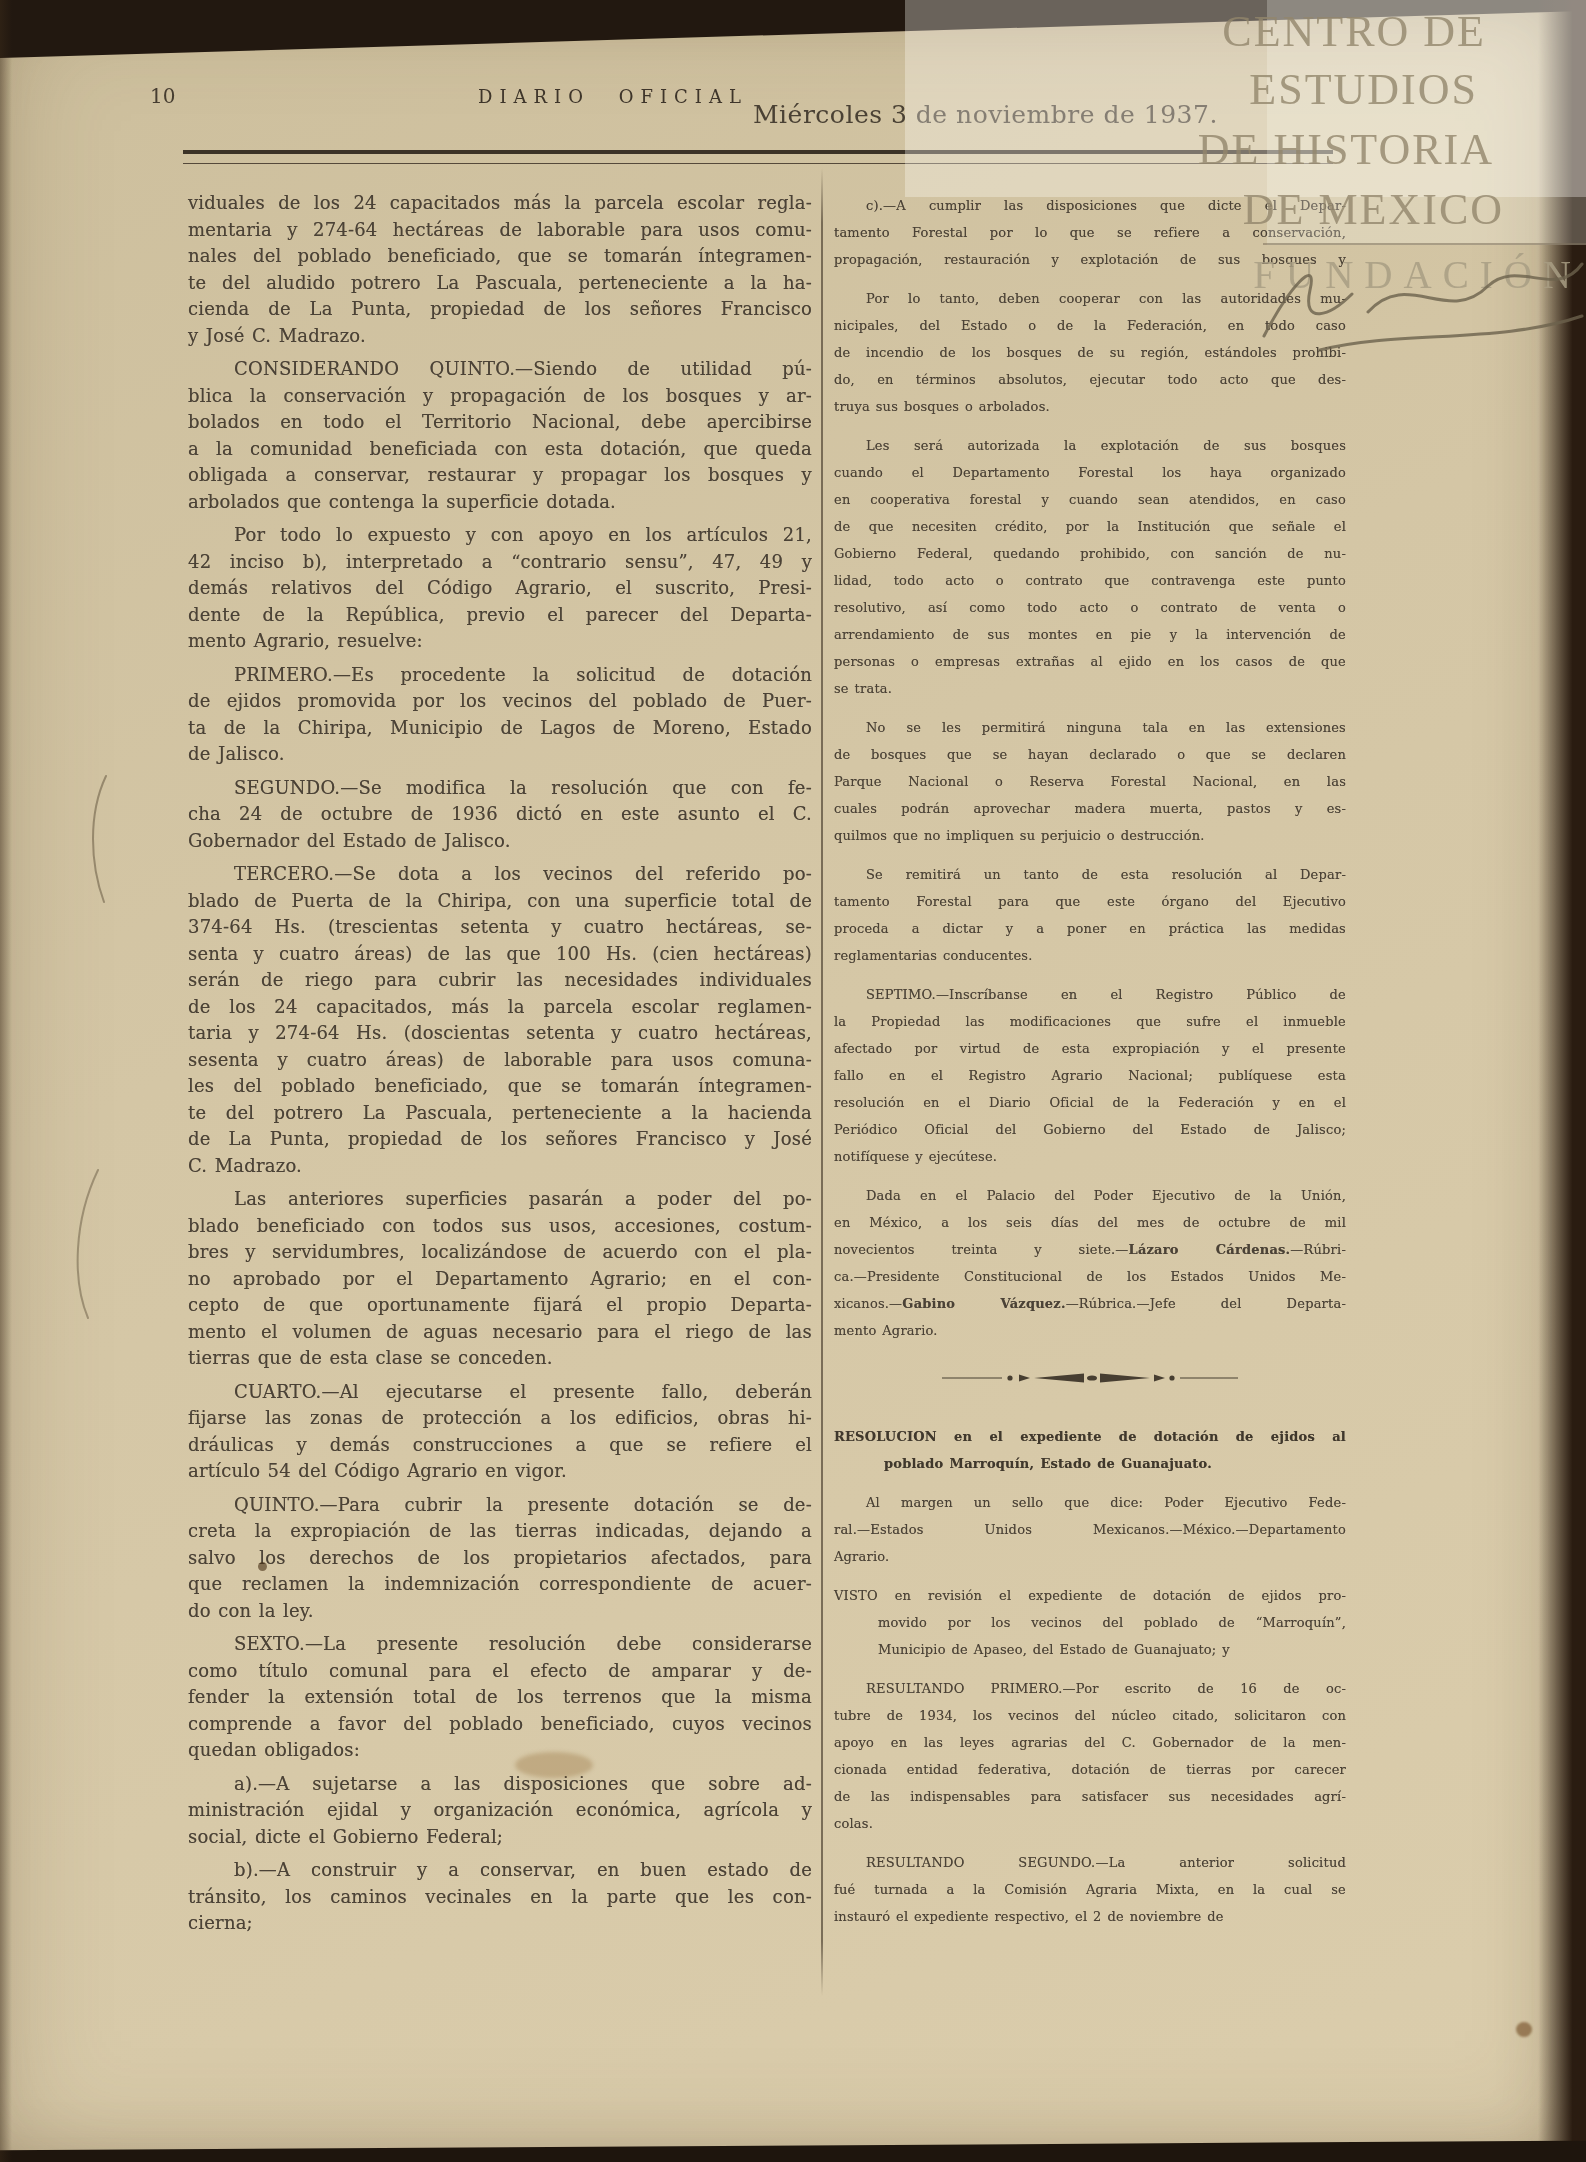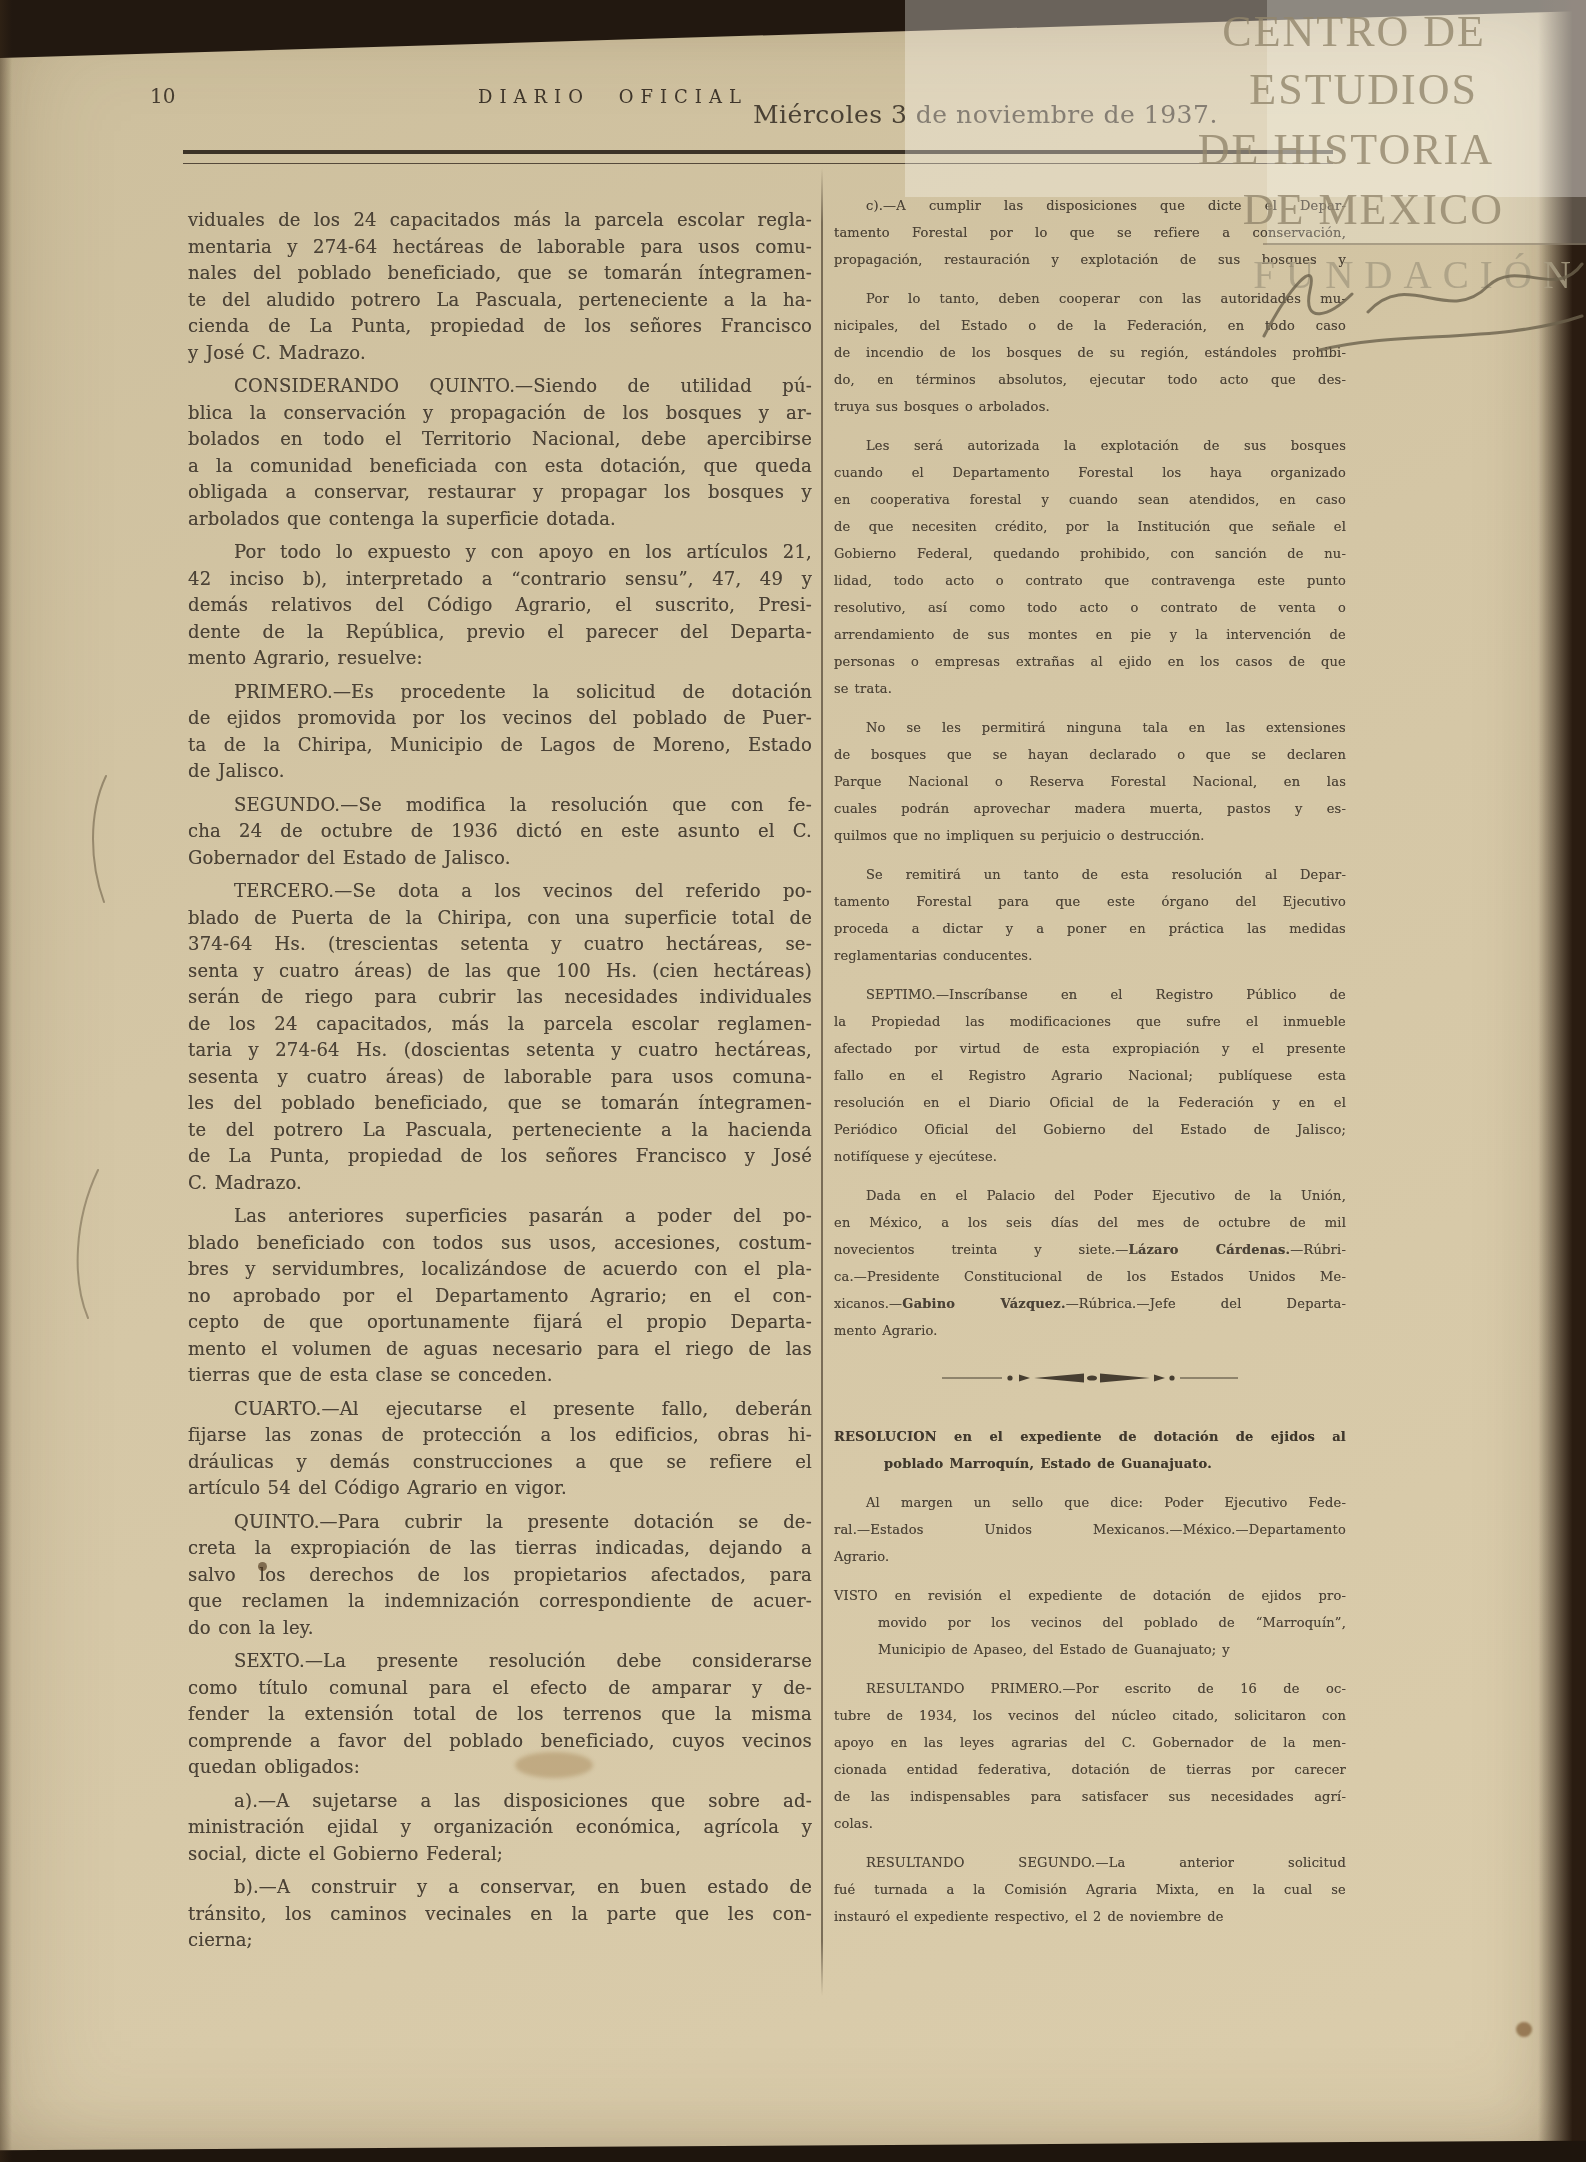--- a/index.html
+++ b/index.html
@@ -12,21 +12,21 @@
   .page-number{position:absolute;left:150px;top:84px;font-size:20px;font-weight:normal;color:#463d30;}
   .masthead{position:absolute;left:478px;top:86px;font-size:18px;font-weight:normal;
             letter-spacing:7px;word-spacing:16px;color:#3e352a;}
   .issue-date{position:absolute;left:753px;top:100px;font-size:25px;color:#4a4134;letter-spacing:.5px;}
   .header-rule{position:absolute;left:183px;top:150px;width:1150px;height:9px;
                border-top:4px solid #3c3327;border-bottom:1px solid #55493a;}
   
   .colrule{position:absolute;left:821px;top:168px;width:2px;height:1828px;
            background:linear-gradient(to bottom,rgba(90,78,60,.0),rgba(90,78,60,.75) 3%,rgba(90,78,60,.75) 97%,rgba(90,78,60,0));}
   .col{position:absolute;top:190px;color:#4b4236;text-shadow:0 0 .5px rgba(75,66,54,.55);}
-  .col-left {left:188px;width:624px;--lh:26.5px;--ind:46px;--pgap:7px;font-size:18px;margin-top:17px;}
+  .col-left {left:188px;width:624px;--lh:26.5px;--ind:46px;--pgap:7px;font-size:18px;}
   .col-right{left:834px;width:512px;--lh:27px;--ind:32px;--pgap:12px;font-size:13px;top:192px;}
   .para{margin:0 0 var(--pgap) 0;padding:0;}
   .ln{line-height:var(--lh);height:var(--lh);text-align:justify;text-align-last:justify;
       word-spacing:1.5px;letter-spacing:.2px;}
   .ln.last{text-align-last:left;}
   .para.indent .ln:first-child{text-indent:var(--ind);}
   .para.hang .ln{padding-left:44px;}
   .para.hang .ln:first-child{padding-left:0;}
   .para.heading .ln{font-weight:bold;color:#40382c;}
   .para.heading .ln{padding-left:50px;}

